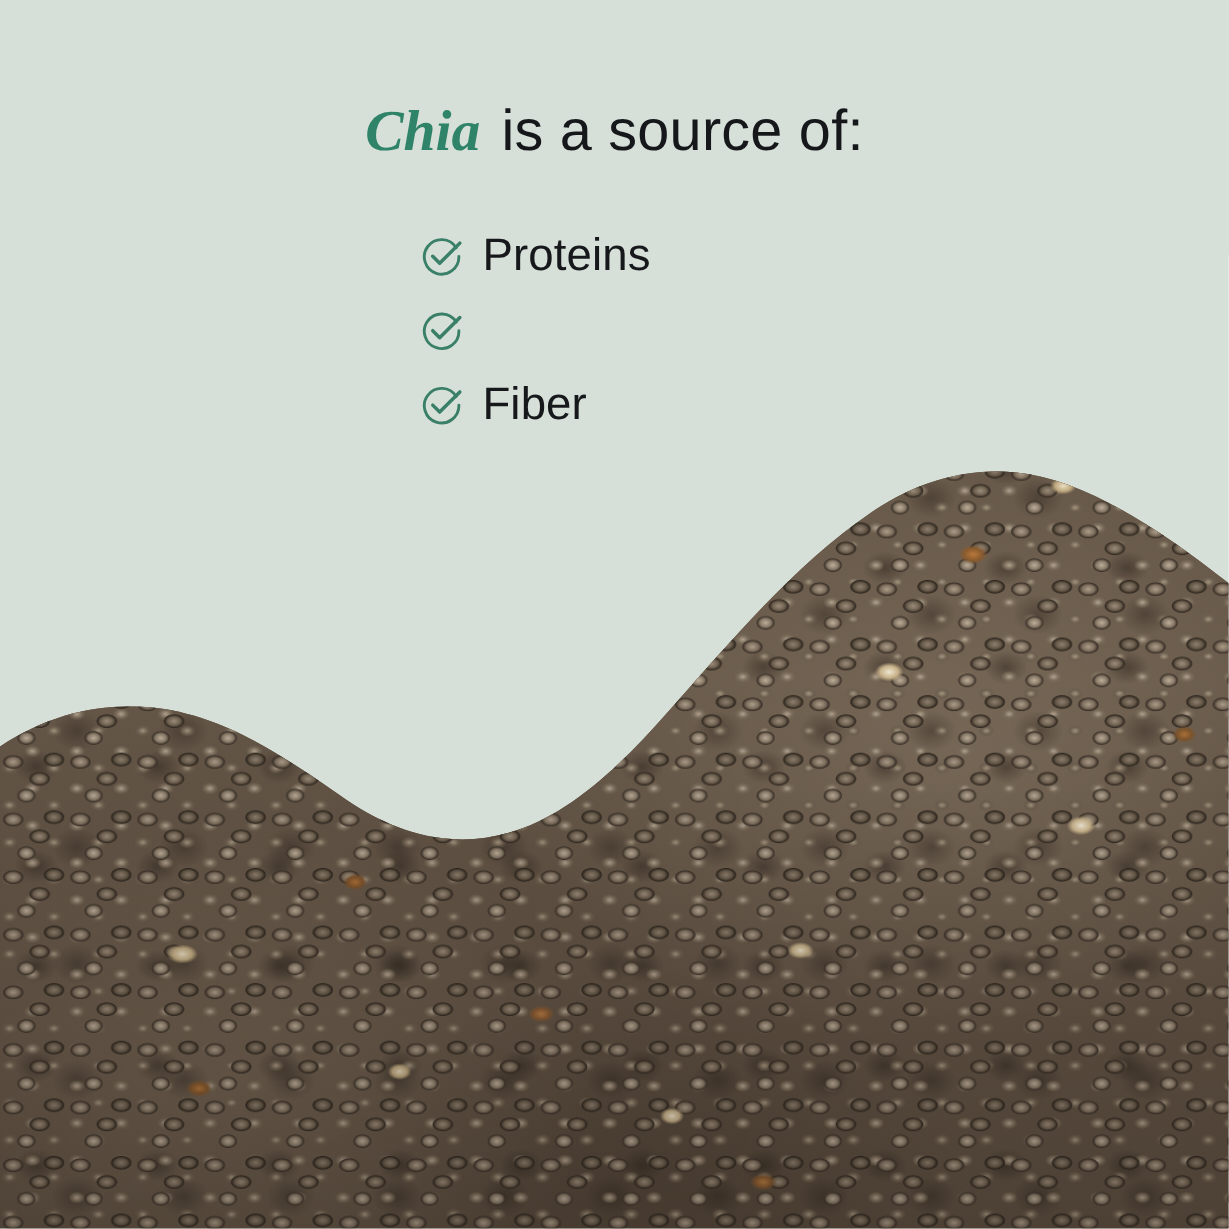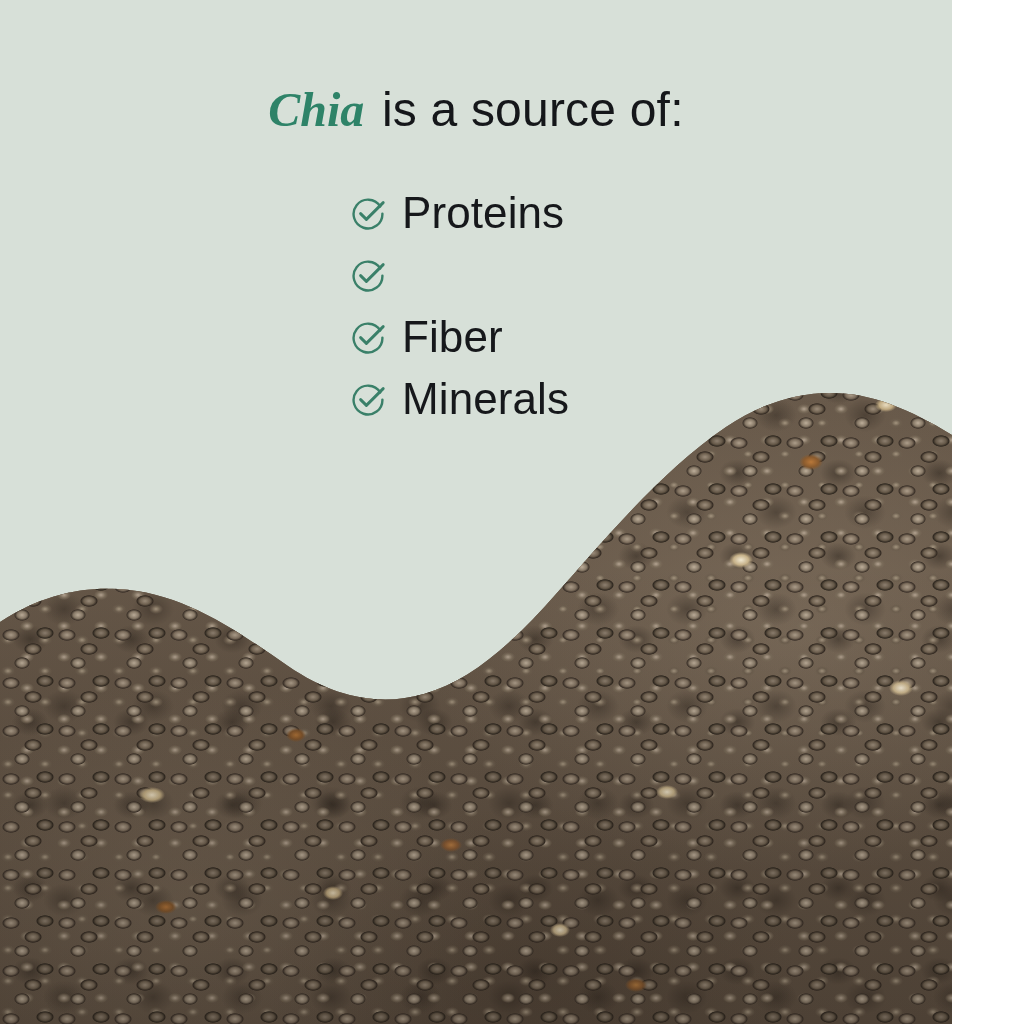--- a/index.html
+++ b/index.html
@@ -3,21 +3,21 @@
 <meta charset="utf-8">
 <title>Chia is a source of</title>
 <style>
   html, body {
     margin: 0;
     padding: 0;
     background: #ffffff;
   }
   #canvas {
     position: relative;
-    width: 952px;
+    width: 1024px;
     height: 1024px;
     overflow: hidden;
     background: #d7e0d8;
     font-family: "Liberation Sans", sans-serif;
     -webkit-font-smoothing: antialiased;
   }
 
   
   .headline {
     position: absolute;
@@ -56,21 +56,21 @@
     height: 62px;
   }
   .check-icon {
     width: 36px;
     height: 36px;
     flex: 0 0 36px;
     display: block;
     margin-right: 16px;
   }
   .benefit-label {
-    font-size: 44px;
+    font-size: 38px;
     line-height: 40px;
     color: #16181b;
     letter-spacing: 0.1px;
     white-space: nowrap;
   }
 
   
   .seed-photo {
     position: absolute;
     left: 0;
@@ -169,27 +169,20 @@
 
     <li class="benefit-row">
       <svg class="check-icon" viewBox="0 0 36 36" aria-hidden="true">
         <path d="M30.2 11.4 A14.4 14.4 0 1 0 32.4 18.6" fill="none" stroke="#3a8069" stroke-width="2.4" stroke-linecap="round"></path>
         <path d="M10.6 18.6 L16.4 24.4 L33.2 7.6" fill="none" stroke="#3a8069" stroke-width="2.9" stroke-linecap="round" stroke-linejoin="round"></path>
       </svg>
       <span class="benefit-label">Fiber</span>
     </li>
 
 
-    <li class="benefit-row">
-      <svg class="check-icon" viewBox="0 0 36 36" aria-hidden="true">
-        <path d="M30.2 11.4 A14.4 14.4 0 1 0 32.4 18.6" fill="none" stroke="#3a8069" stroke-width="2.4" stroke-linecap="round"></path>
-        <path d="M10.6 18.6 L16.4 24.4 L33.2 7.6" fill="none" stroke="#3a8069" stroke-width="2.9" stroke-linecap="round" stroke-linejoin="round"></path>
-      </svg>
-      <span class="benefit-label">Minerals</span>
-    </li>
 
   </ul>
 
   <div class="seed-photo">
     <div class="rim-shade"></div>
   </div>
 
 </div>
 
 </body></html>

